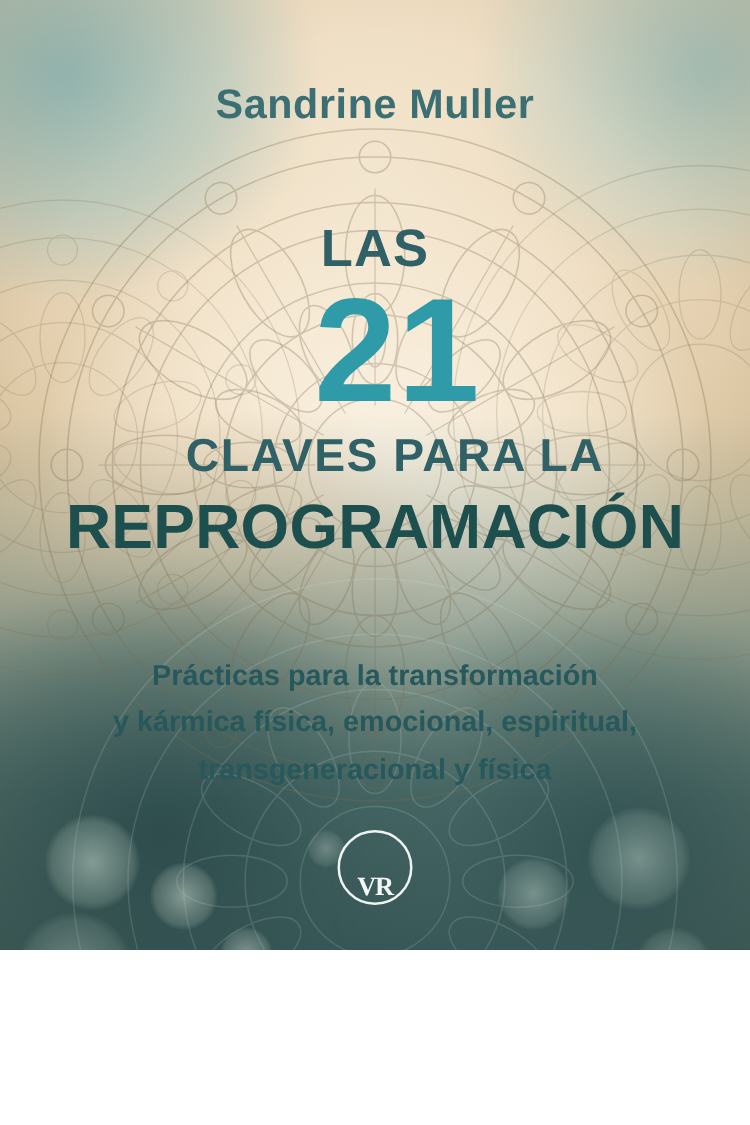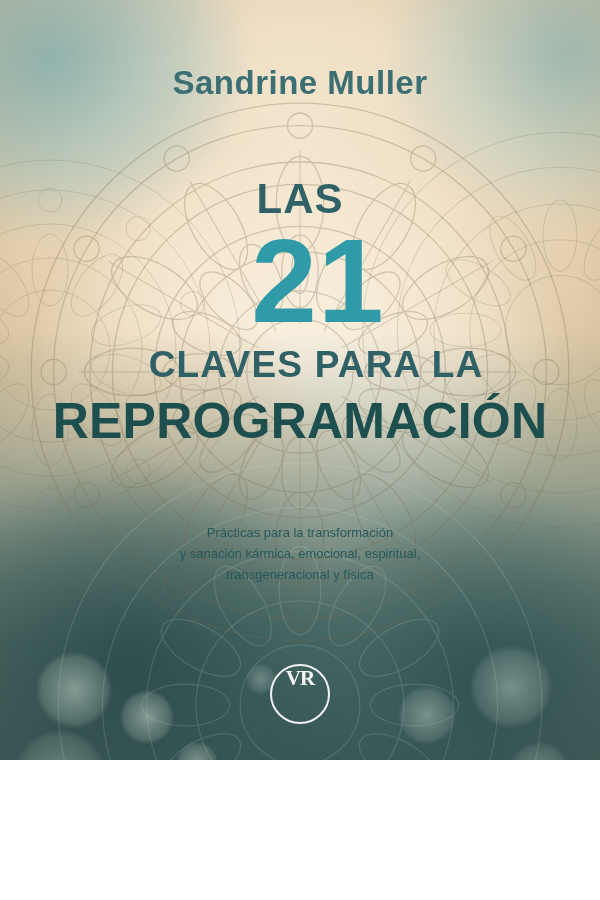--- a/index.html
+++ b/index.html
@@ -173,38 +173,38 @@
     line-height: 1.05;
     margin-top: 12px;
   }
 
   .subtitle {
     position: absolute;
     top: 522px;
     left: 0; right: 0;
     text-align: center;
     color: #27585c;
-    font-size: 13px;
+    font-size: 23px;
     line-height: 1.62;
-    font-weight: normal;
+    font-weight: bold;
   }
   .subtitle div { white-space: nowrap; }
 
   
   .logo {
     position: absolute;
     left: 50%;
     bottom: 36px;
     transform: translateX(-50%);
     width: 56px;
     height: 56px;
     border-radius: 50%;
     border: 2.5px solid rgba(255,255,255,0.92);
     display: flex;
-    align-items: flex-start;
+    align-items: flex-end;
     justify-content: center;
   }
   .logo-text {
     color: rgba(255,255,255,0.95);
     font-size: 21px;
     font-weight: bold;
     letter-spacing: -1px;
     font-family: "Liberation Serif", serif;
   }
 </style>
@@ -409,21 +409,21 @@
 
   <div class="title-block">
     <div class="t-las">LAS</div>
     <div class="t-21">21</div>
     <div class="t-claves">CLAVES PARA LA</div>
     <div class="t-repro">REPROGRAMACIÓN</div>
   </div>
 
   <div class="subtitle">
     <div>Prácticas para la transformación</div>
-    <div>y sanación kármica, emocional, espiritual,</div>
+    <div>y kármica física, emocional, espiritual,</div>
     <div>transgeneracional y física</div>
   </div>
 
   <div class="logo">
     <span class="logo-text">VR</span>
   </div>
 
 </div>
 
 </body></html>

